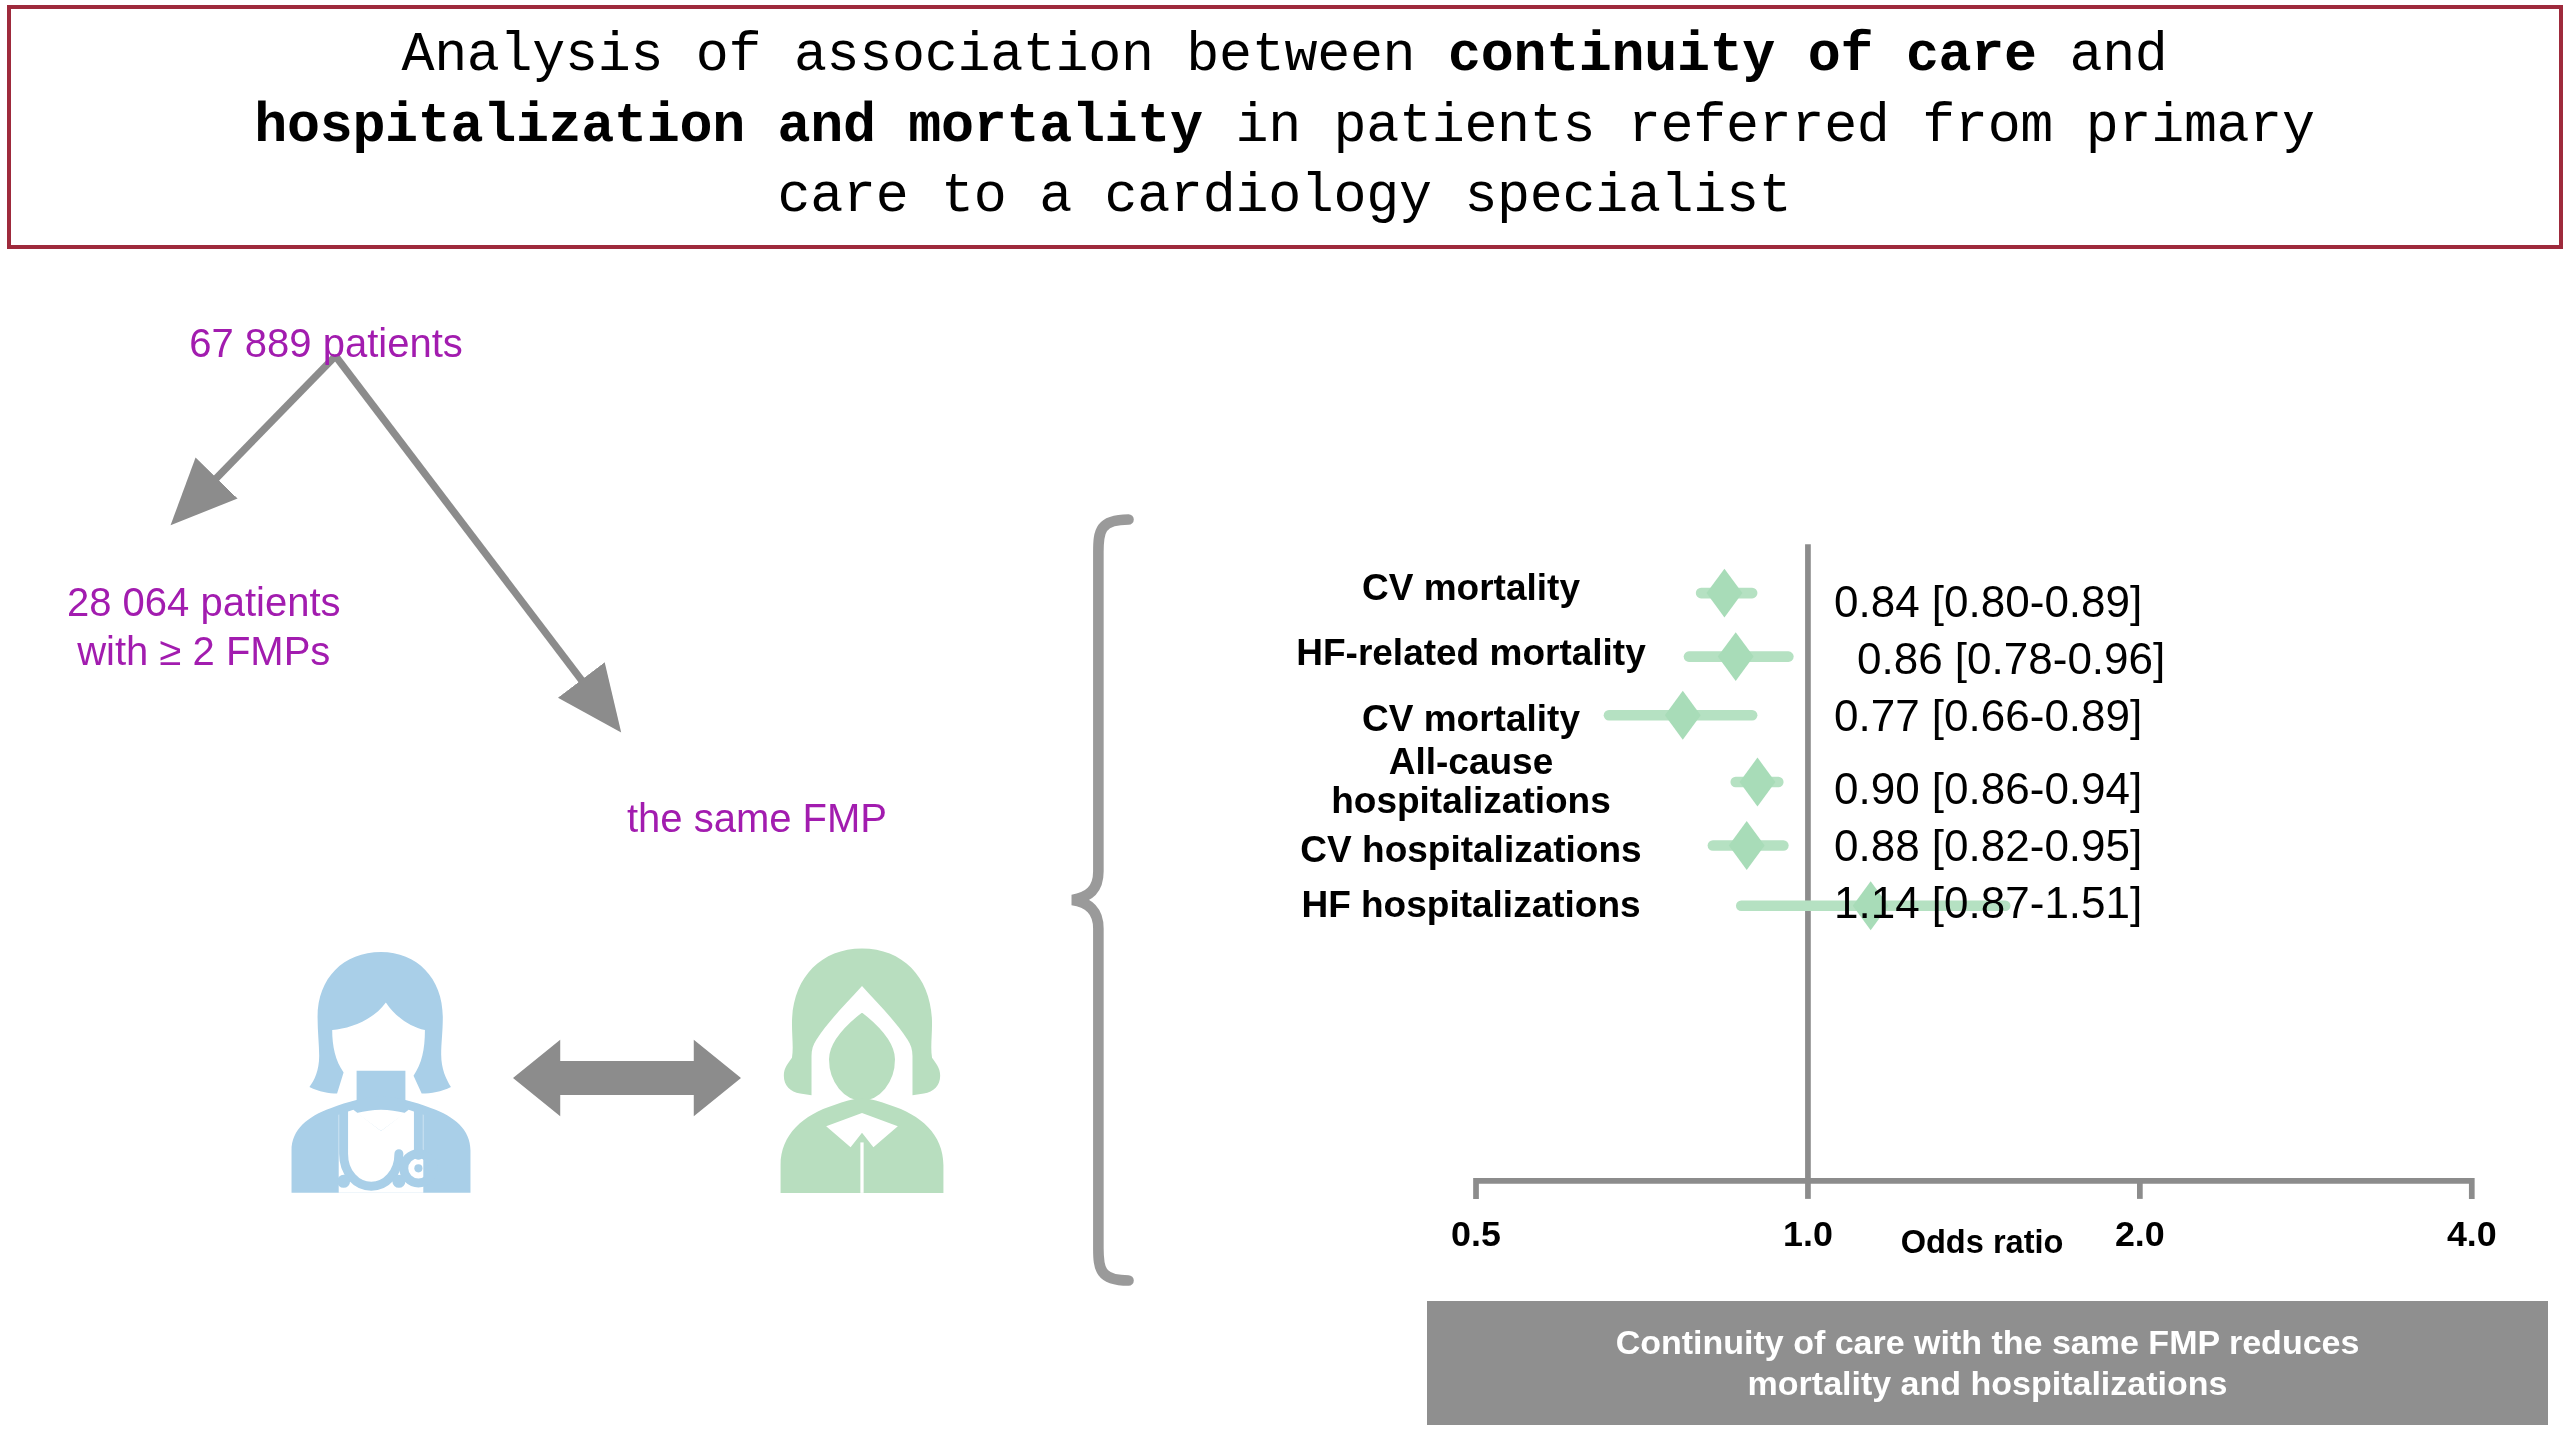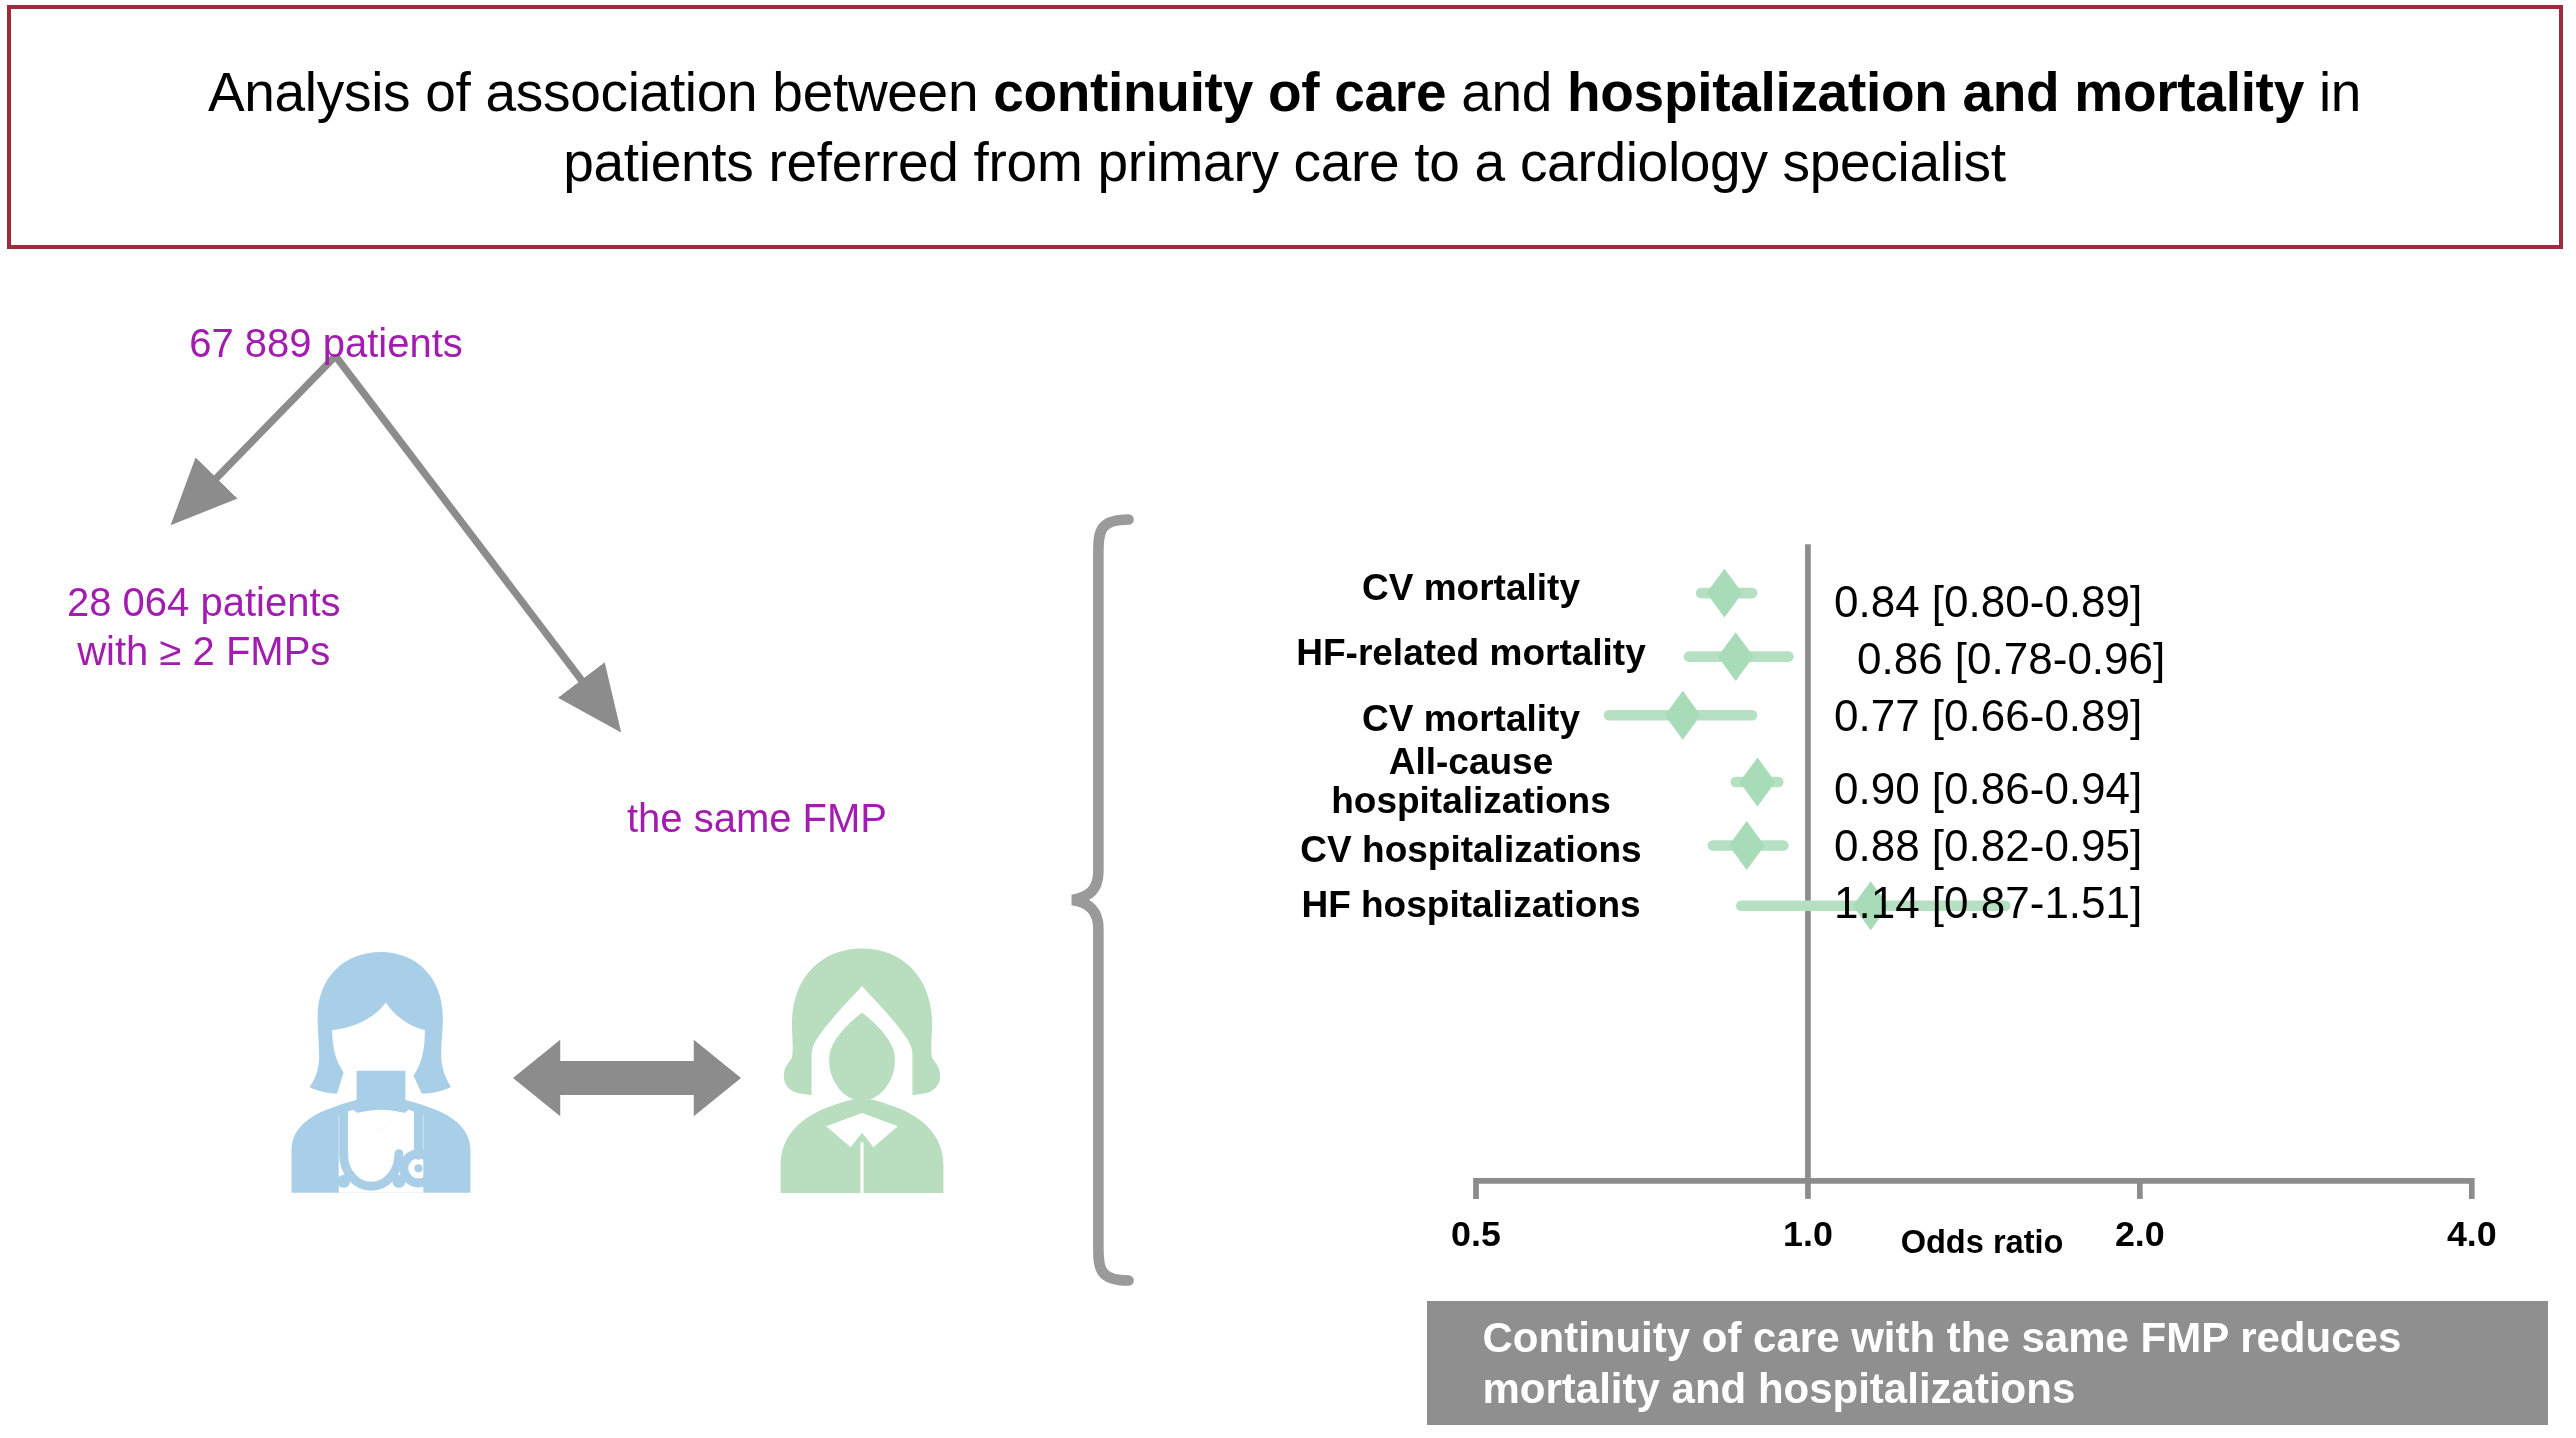--- a/index.html
+++ b/index.html
@@ -8,21 +8,21 @@
        overflow:hidden;}
 
   
   #title-banner{
     position:absolute;left:6.5px;top:4.9px;width:2556px;height:244px;
     border:4.9px solid #9e2a3c;background:#ffffff;box-sizing:border-box;
     display:flex;align-items:center;justify-content:center;
   }
   #title-text{
     font-size:55px;line-height:1.28;color:#000;text-align:center;
-    width:2199px;letter-spacing:-0.3px;
+    width:2199px;letter-spacing:-0.3px;font-family:Liberation Mono, monospace;
   }
   #title-text b{font-weight:bold;}
 
   
   .flow-label{position:absolute;color:#a21caf;font-size:40px;line-height:1.22;text-align:center;}
   #flow-top{left:147px;top:390;top:319px;width:358px;}
   #flow-left{left:16.3px;top:578px;width:375px;}
   #flow-right{left:521px;top:794px;width:472px;}
 
   #flow-arrows{position:absolute;left:0;top:293px;width:1026px;height:538px;}
@@ -46,22 +46,22 @@
     position:absolute;font-size:44px;color:#000;white-space:nowrap;
   }
   #fp-canvas{position:absolute;left:0;top:0;width:1525px;height:782px;}
 
   
   #conclusion-banner{
     position:absolute;left:1427px;top:1301px;width:1121px;height:124px;
     background:#8f8f8f;display:flex;align-items:center;justify-content:center;
   }
   #conclusion-text{
-    color:#ffffff;font-weight:bold;font-size:42px;line-height:1.22;
-    width:1010px;
+    color:#ffffff;font-weight:bold;font-size:34px;line-height:1.22;
+    text-align:center;width:1010px;
   }
 </style>
 </head>
 <body>
 
 <div id="title-banner">
   <div id="title-text"><span>Analysis of association between </span><b>continuity of care</b><span> and </span><b>hospitalization and mortality</b><span> in patients referred from primary care to a cardiology specialist</span></div>
 </div>
 
 <svg id="flow-arrows" viewBox="0 0 1260 660">

